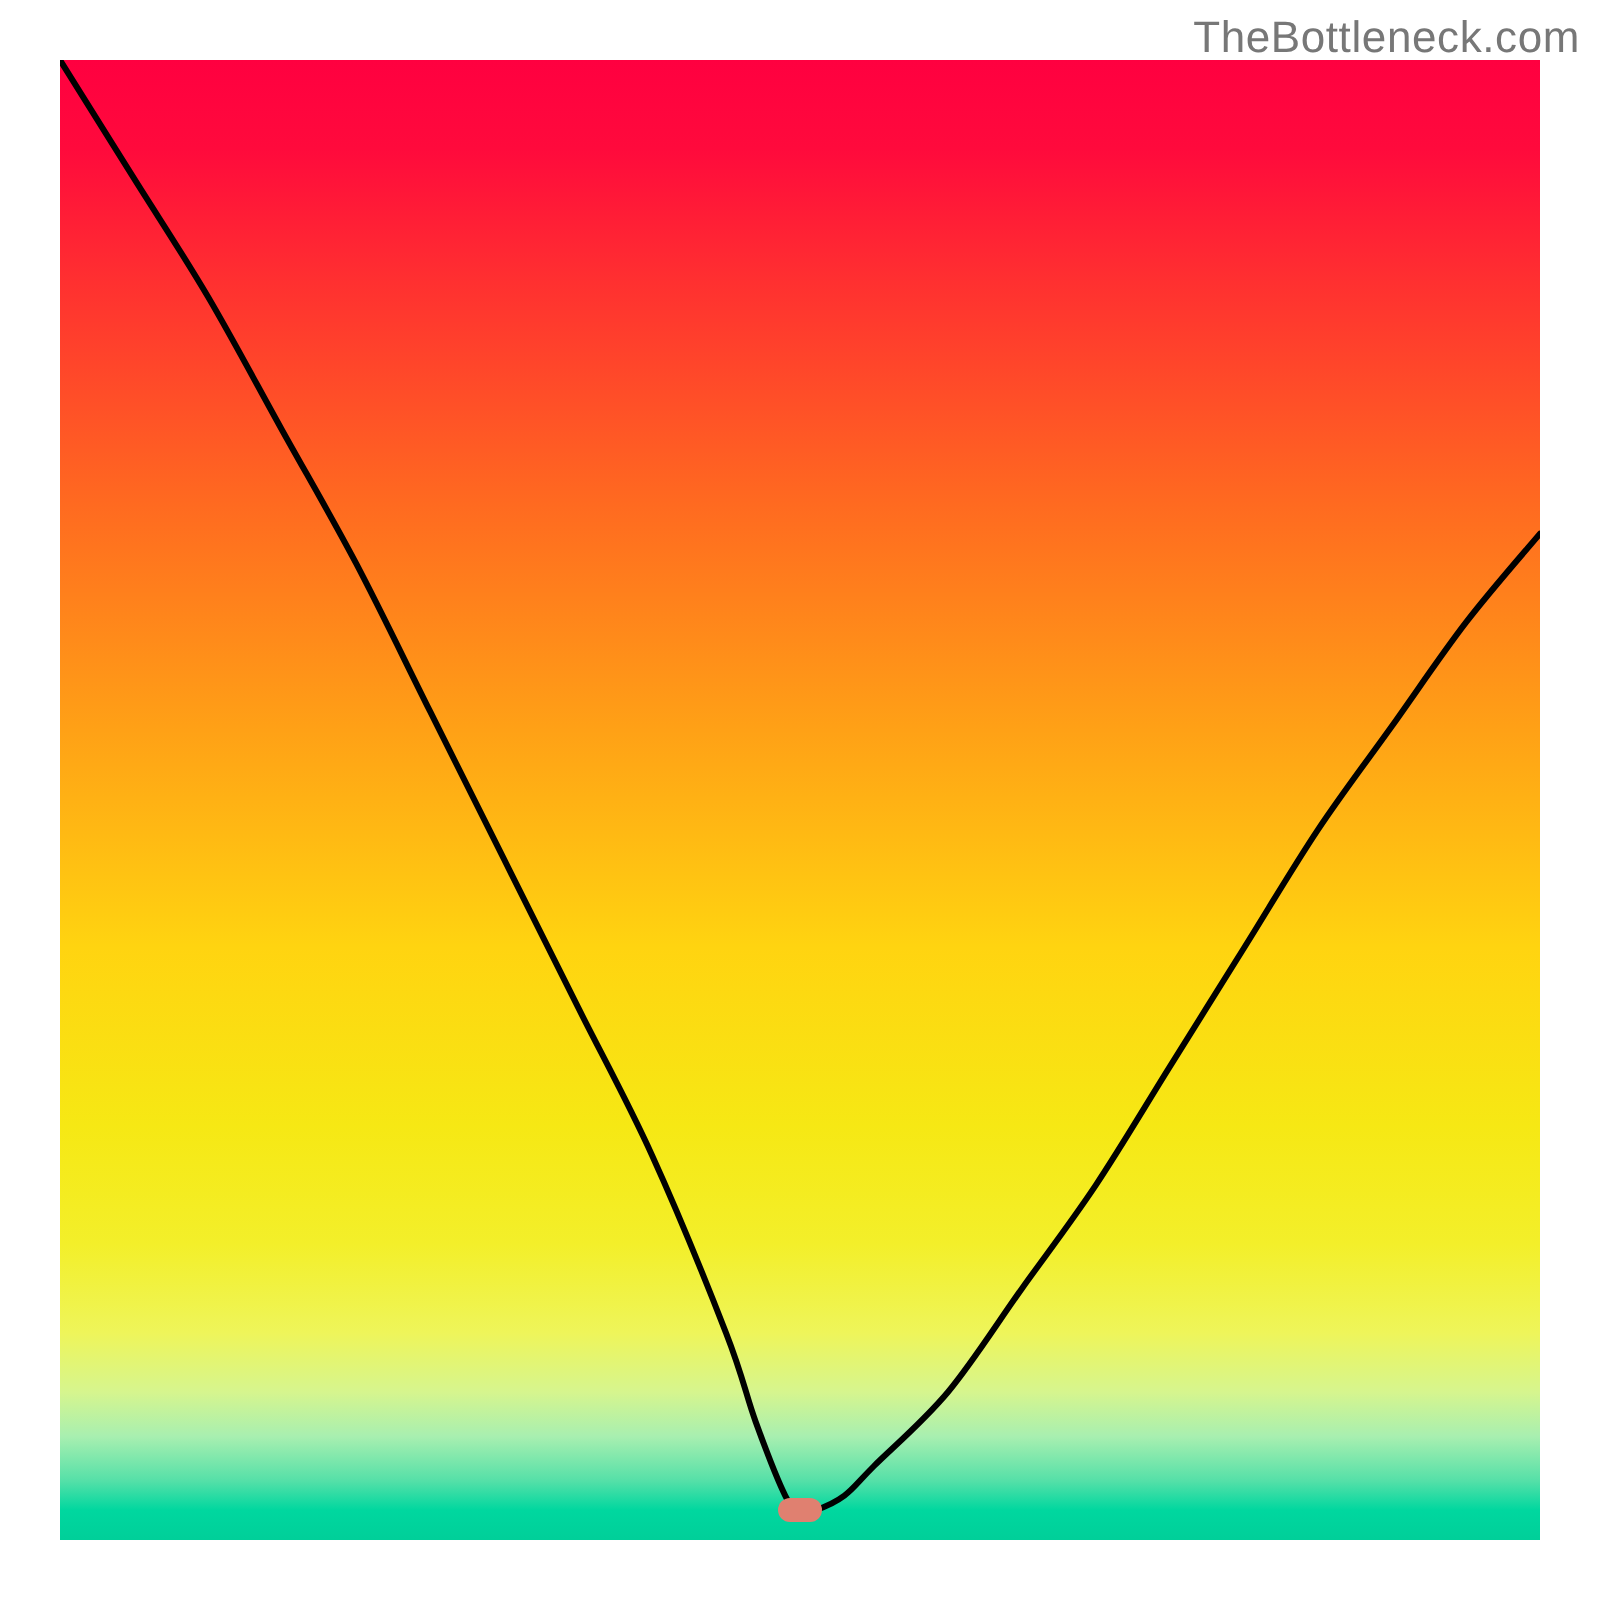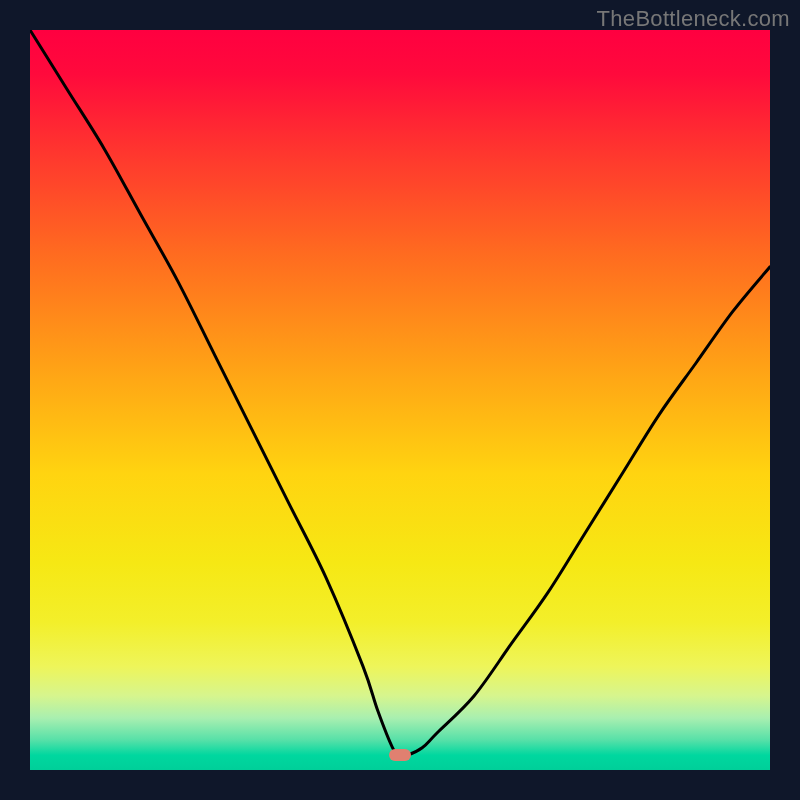--- a/index.html
+++ b/index.html
@@ -8,21 +8,21 @@
     width: 800px;
     height: 800px;
     background: #000;
     overflow: hidden;
     font-family: Arial, Helvetica, sans-serif;
   }
   .stage {
     position: relative;
     width: 800px;
     height: 800px;
-    background: #0f172a;
+    background: #ffffff;
   }
   .plot {
     position: absolute;
     left: 30px;
     top: 30px;
     width: 740px;
     height: 740px;
     overflow: hidden;
   }
   .gradient {

